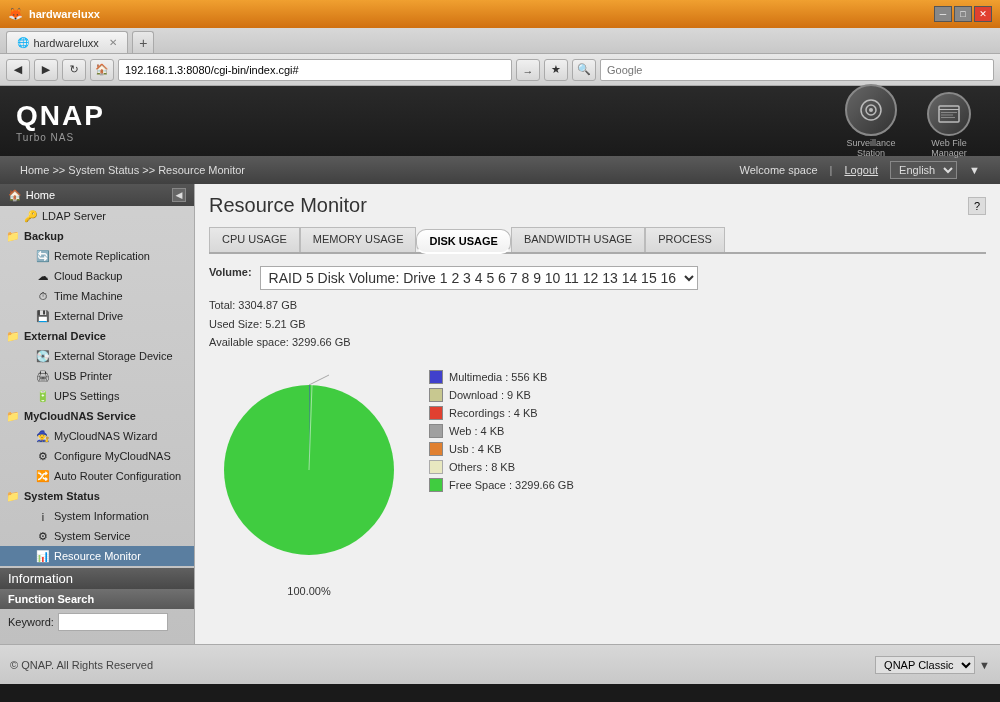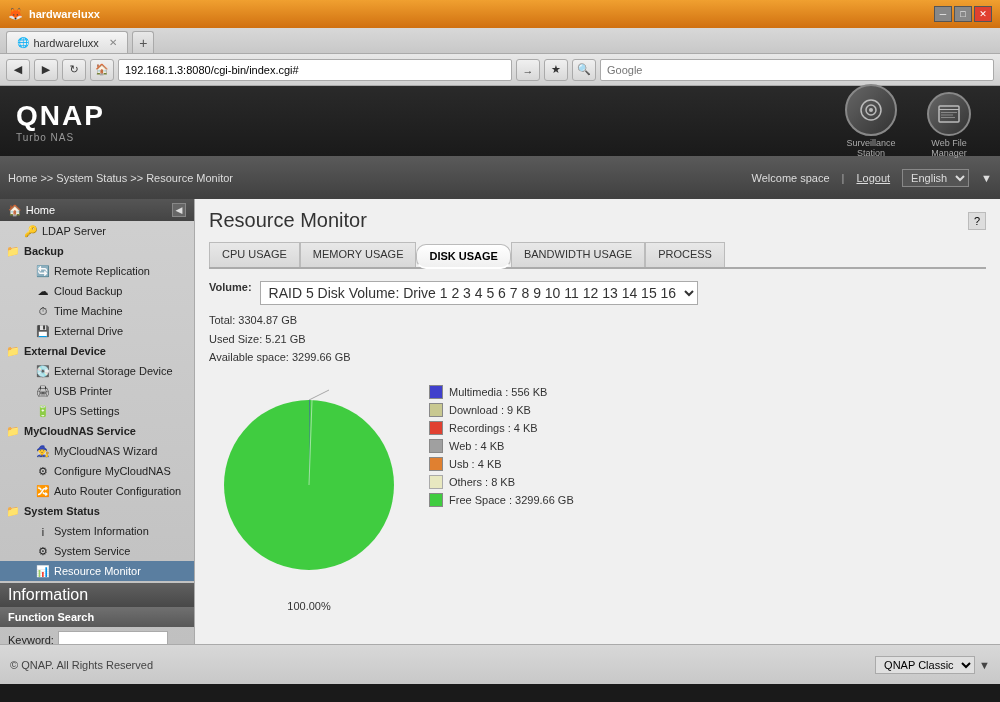--- a/index.html
+++ b/index.html
@@ -102,24 +102,24 @@
       background: linear-gradient(135deg, #666, #333);
       border: 2px solid #888;
       display: flex; align-items: center; justify-content: center;
       font-size: 20px; color: #ddd;
     }
     .header-icon-label { font-size: 9px; color: #aaa; text-align: center; max-width: 70px; }
 
     
     .app-nav {
       background: linear-gradient(to bottom, #5a5a5a, #404040);
-      height: 43px;
+      height: 28px;
       display: flex;
       align-items: center;
-      padding: 0 8px;
+      padding: 0 20px;
       justify-content: space-between;
     }
     .breadcrumb { font-size: 11px; color: #ddd; }
     .nav-right { display: flex; align-items: center; gap: 12px; font-size: 11px; color: #ddd; }
     .nav-right span { cursor: pointer; }
     .lang-select {
       background: #555; border: 1px solid #888; color: #ddd;
       font-size: 11px; padding: 1px 4px;
     }
 
@@ -163,21 +163,21 @@
     }
     .sidebar-item.active { background: #5a7ea0; color: #fff; }
     .sidebar-item.group { font-weight: bold; padding-left: 6px; }
     .sidebar-item.sub { padding-left: 24px; }
     .sidebar-item.sub2 { padding-left: 36px; }
     .sidebar-icon { width: 14px; height: 14px; display: inline-flex; align-items: center; justify-content: center; flex-shrink: 0; }
     .sidebar-section {
       background: linear-gradient(to bottom, #606060, #484848);
       color: #fff;
       padding: 3px 8px;
-      font-size: 16px;
+      font-size: 13px;
       display: flex; align-items: center; gap: 4px;
       margin-top: 2px;
     }
 
     
     .func-search {
       background: linear-gradient(to bottom, #707070, #585858);
       color: #fff; padding: 4px 8px; font-size: 11px; font-weight: bold;
     }
     .func-search-row { display: flex; align-items: center; gap: 4px; padding: 4px 8px; }

